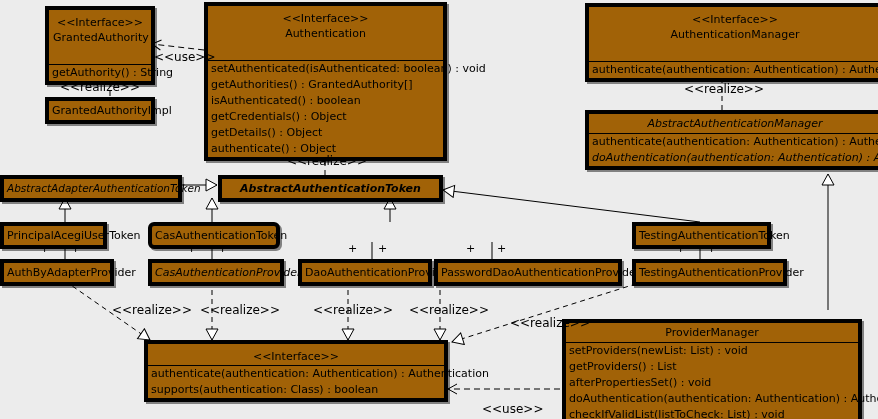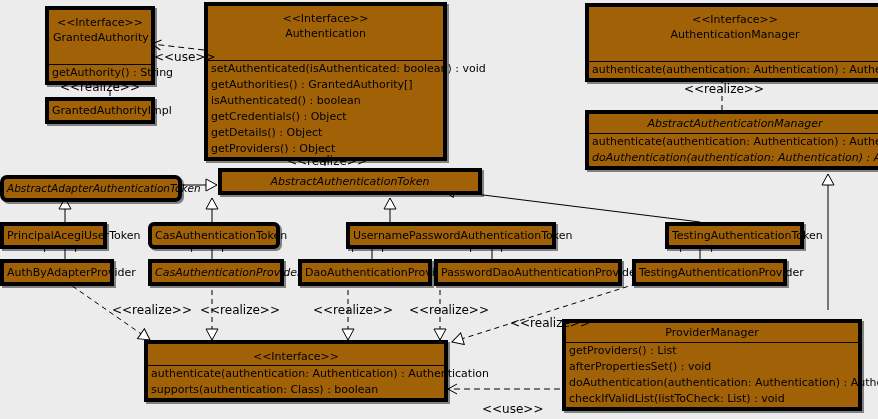--- a/index.html
+++ b/index.html
@@ -99,21 +99,21 @@
     <div class="hdr">
       <div class="stereo">&lt;&lt;Interface&gt;&gt;</div>
       <div class="cname">Authentication</div>
     </div>
     <div class="compartment">
       <div class="member">setAuthenticated(isAuthenticated: boolean) : void</div>
       <div class="member">getAuthorities() : GrantedAuthority[]</div>
       <div class="member">isAuthenticated() : boolean</div>
       <div class="member">getCredentials() : Object</div>
       <div class="member">getDetails() : Object</div>
-      <div class="member">getProviders() : Object</div>
+      <div class="member">authenticate() : Object</div>
     </div>
   </div>
 
   <div class="uml" style="left:585px;top:3px;width:300px;">
     <div class="hdr">
       <div class="stereo">&lt;&lt;Interface&gt;&gt;</div>
       <div class="cname">AuthenticationManager</div>
     </div>
     <div class="compartment">
       <div class="member">authenticate(authentication: Authentication) : Authentication</div>
@@ -121,41 +121,38 @@
   </div>
 
   <div class="uml" style="left:585px;top:110px;width:300px;">
     <div class="simple italic">AbstractAuthenticationManager</div>
     <div class="compartment">
       <div class="member">authenticate(authentication: Authentication) : Authentication</div>
       <div class="member italic">doAuthentication(authentication: Authentication) : Authentication</div>
     </div>
   </div>
 
-  <div class="uml" style="left:0px;top:175px;width:182px;border-radius:7px;">
+  <div class="uml" style="left:0px;top:175px;width:182px;">
     <div class="simple italic" style="font-size:10.5px;">AbstractAdapterAuthenticationToken</div>
   </div>
 
-  <div class="uml" style="left:218px;top:168px;width:264px;">
+  <div class="uml" style="left:218px;top:175px;width:225px;font-weight:bold;">
     <div class="simple italic">AbstractAuthenticationToken</div>
   </div>
 
   <div class="uml" style="left:0px;top:222px;width:107px;">
     <div class="simple">PrincipalAcegiUserToken</div>
   </div>
 
   <div class="uml" style="left:148px;top:222px;width:132px;border-radius:6px;">
     <div class="simple">CasAuthenticationToken</div>
   </div>
 
-  <div class="uml" style="left:346px;top:222px;width:210px;">
-    <div class="simple">UsernamePasswordAuthenticationToken</div>
-  </div>
-
-  <div class="uml" style="left:632px;top:222px;width:139px;margin-left:33px;">
+
+  <div class="uml" style="left:632px;top:222px;width:139px;">
     <div class="simple">TestingAuthenticationToken</div>
   </div>
 
   <div class="uml" style="left:0px;top:259px;width:114px;">
     <div class="simple">AuthByAdapterProvider</div>
   </div>
 
   <div class="uml" style="left:148px;top:259px;width:136px;font-style:italic;">
     <div class="simple">CasAuthenticationProvider</div>
   </div>
@@ -178,20 +175,21 @@
     </div>
     <div class="compartment">
       <div class="member">authenticate(authentication: Authentication) : Authentication</div>
       <div class="member">supports(authentication: Class) : boolean</div>
     </div>
   </div>
 
   <div class="uml" style="left:562px;top:310px;width:300px;margin-top:9px;">
     <div class="simple">ProviderManager</div>
     <div class="compartment">
+      <div class="member">setProviders(newList: List) : void</div>
       <div class="member">getProviders() : List</div>
       <div class="member">afterPropertiesSet() : void</div>
       <div class="member">doAuthentication(authentication: Authentication) : Authentication</div>
       <div class="member">checkIfValidList(listToCheck: List) : void</div>
     </div>
   </div>
 
   <div class="edgelabel" style="left:154px;top:52px;">&lt;&lt;use&gt;&gt;</div>
   <div class="edgelabel" style="left:60px;top:82px;">&lt;&lt;realize&gt;&gt;</div>
   <div class="edgelabel" style="left:287px;top:156px;">&lt;&lt;realize&gt;&gt;</div>

